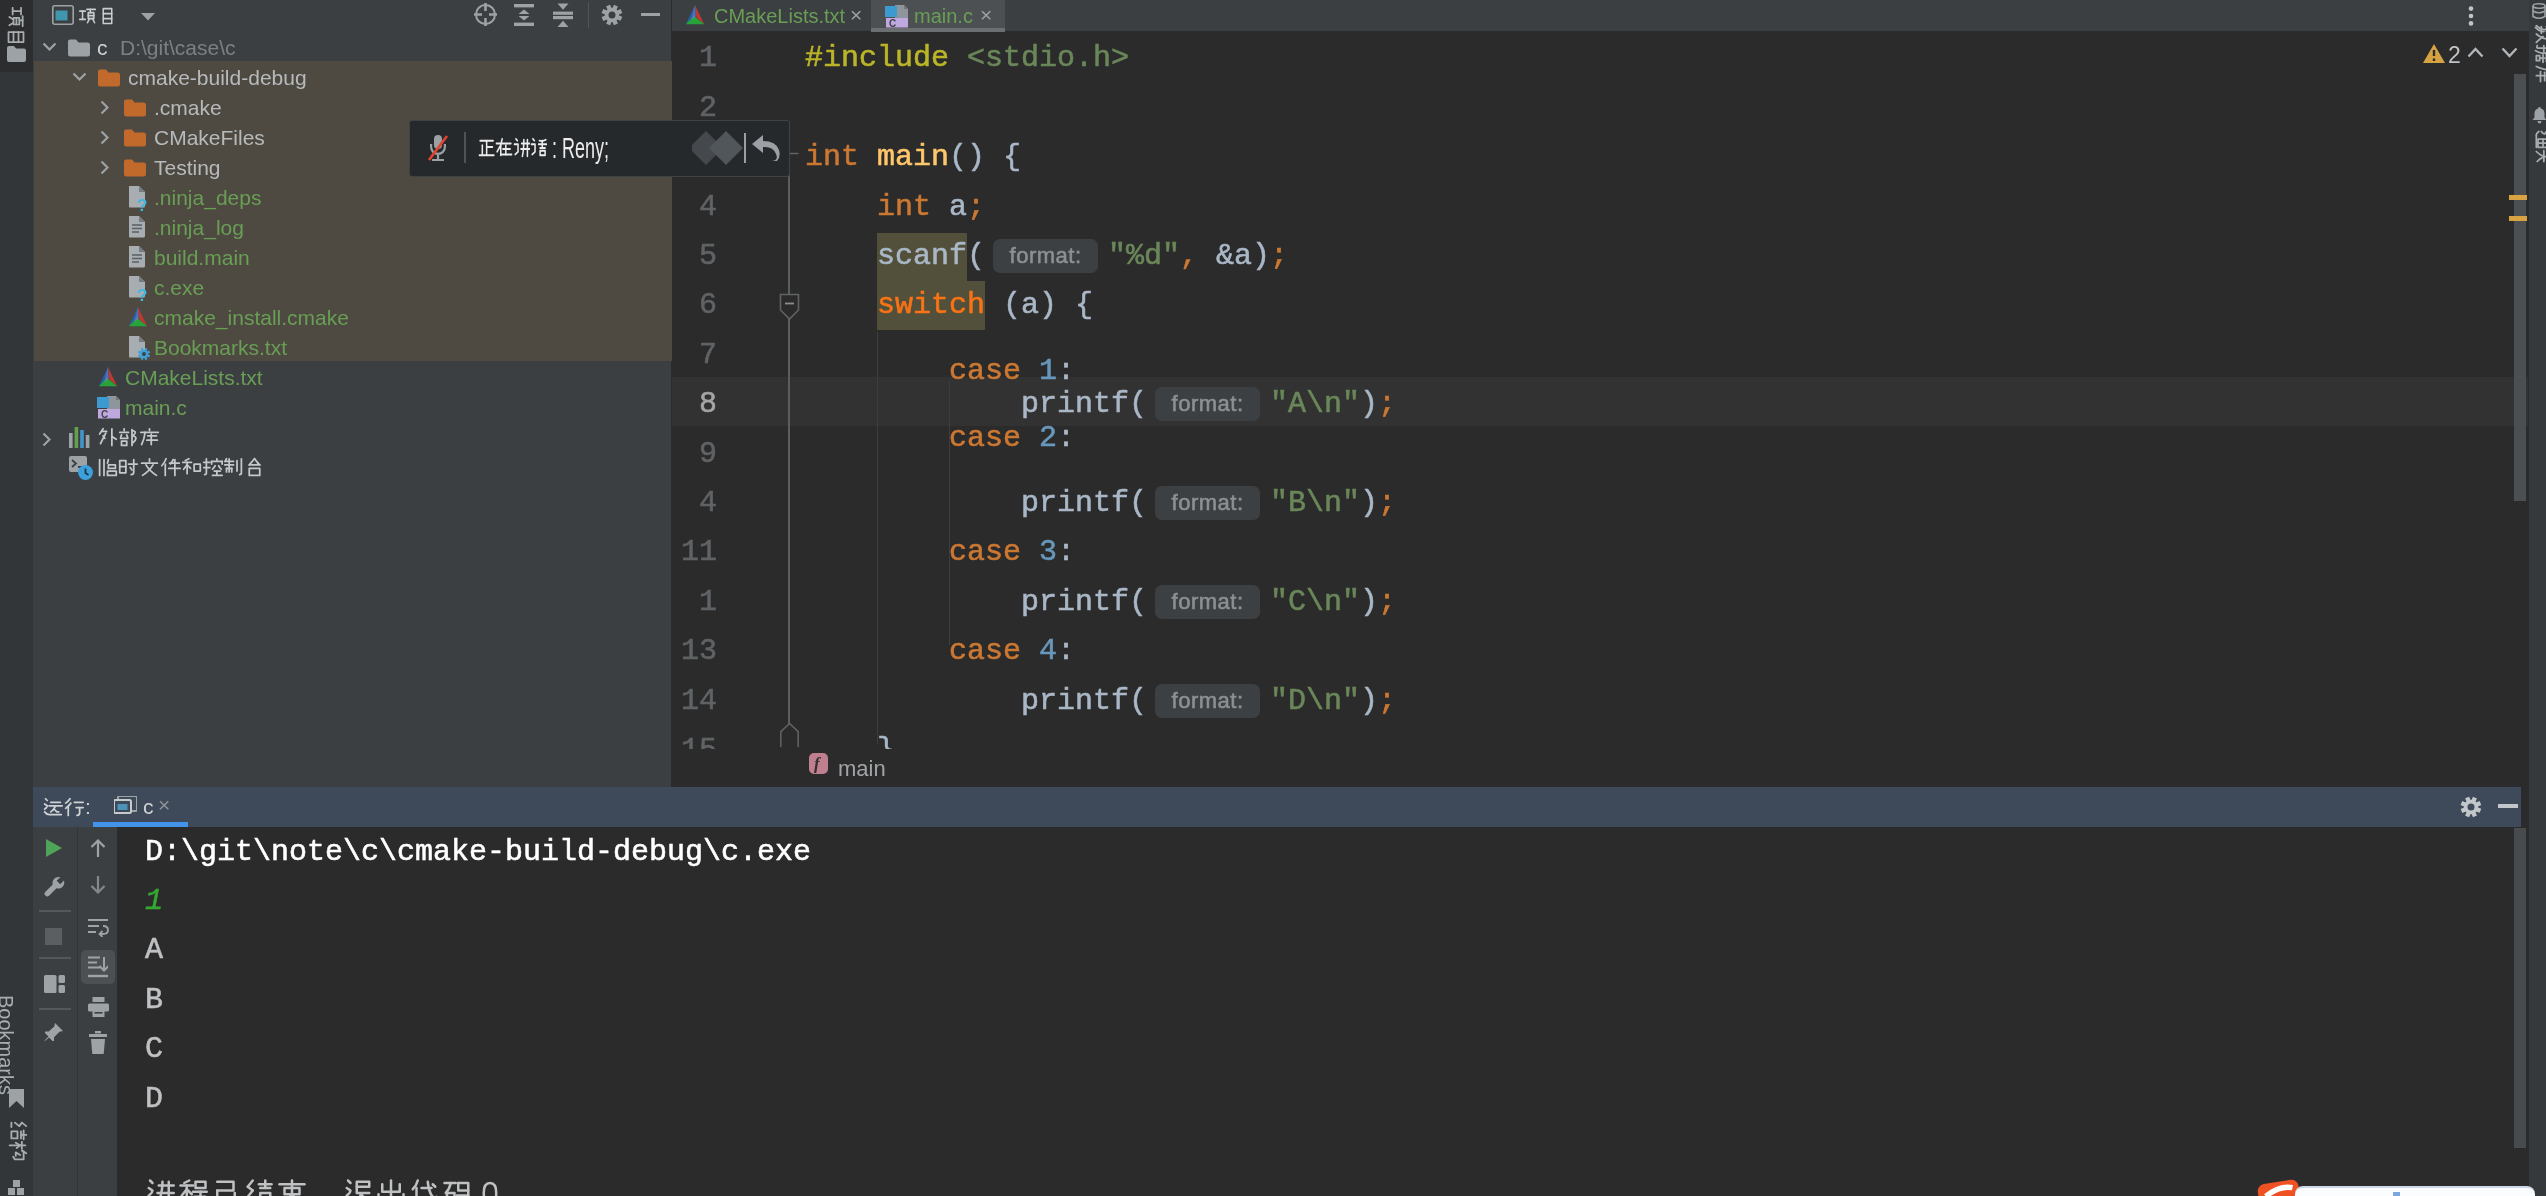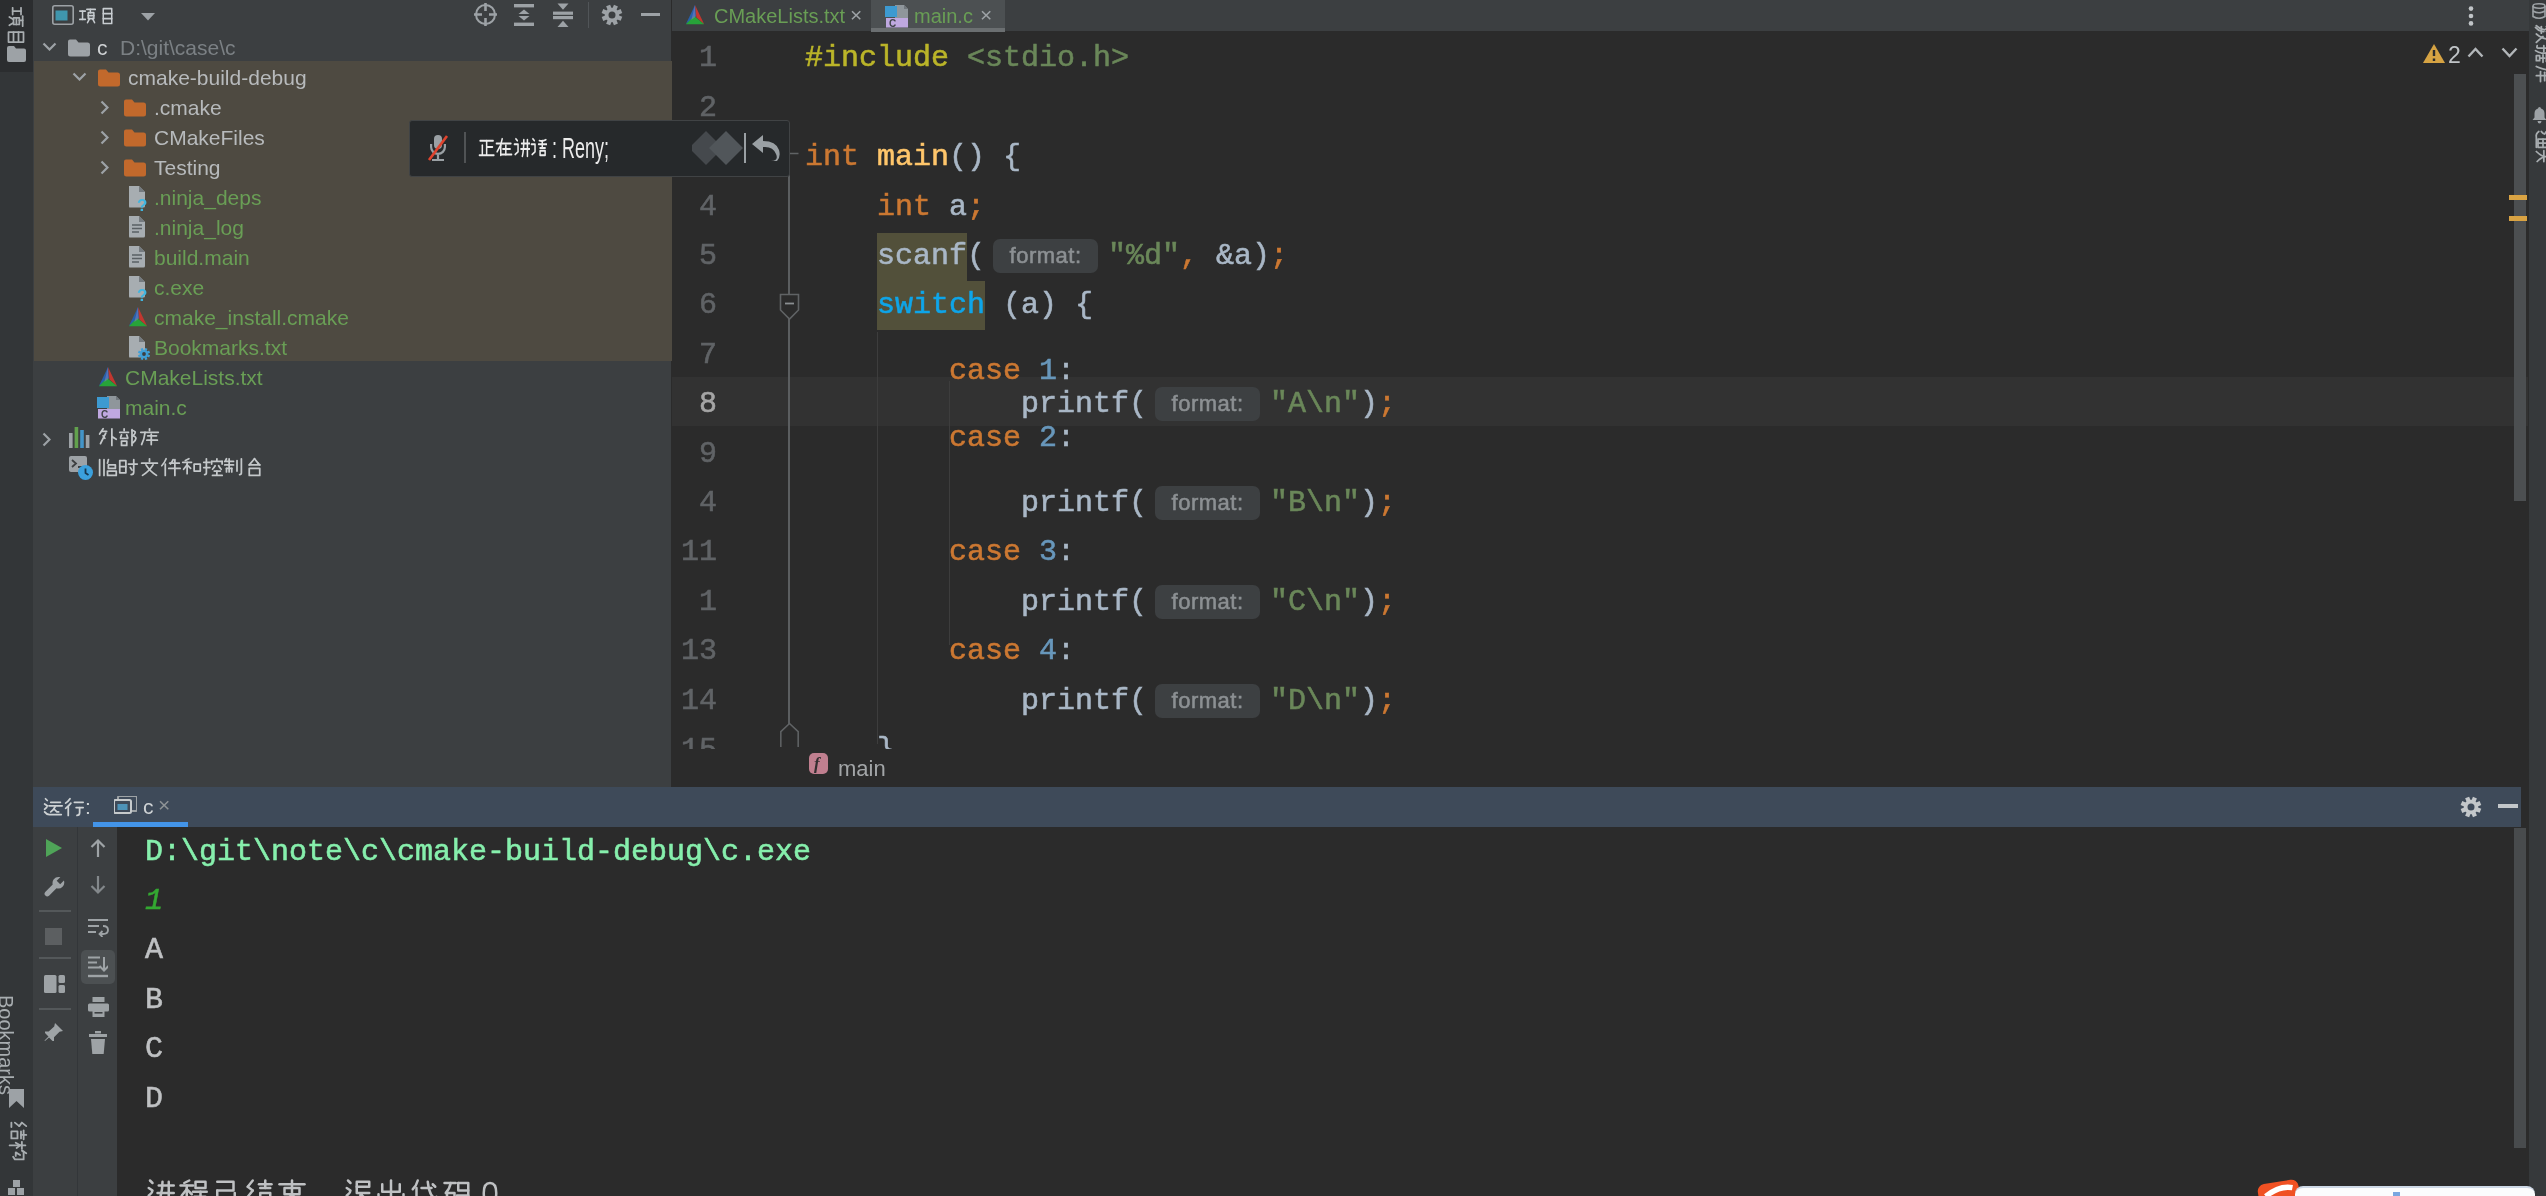--- a/index.html
+++ b/index.html
@@ -456,21 +456,21 @@
 <div class="abs mono" style="left:637px;top:478.9px;width:80px;text-align:right;color:#606366">4</div>
 <div class="abs mono" style="left:637px;top:528.3px;width:80px;text-align:right;color:#606366">11</div>
 <div class="abs mono" style="left:637px;top:577.7px;width:80px;text-align:right;color:#606366">1</div>
 <div class="abs mono" style="left:637px;top:627.1px;width:80px;text-align:right;color:#606366">13</div>
 <div class="abs mono" style="left:637px;top:676.5px;width:80px;text-align:right;color:#606366">14</div>
 <div class="abs mono" style="left:637px;top:725.9px;width:80px;text-align:right;color:#606366">15</div>
 <div class="abs mono" style="left:805px;top:34.3px;height:49.4px"><span style="color:#bbb529">#include</span> <span style="color:#6a8759">&lt;stdio.h&gt;</span></div>
 <div class="abs mono" style="left:805px;top:133.1px;height:49.4px"><span style="color:#cc7832">int</span> <span style="color:#ffc66b">main</span><span style="color:#a9b7c6">() {</span></div>
 <div class="abs mono" style="left:805px;top:182.5px;height:49.4px">    <span style="color:#cc7832">int</span> <span style="color:#a9b7c6">a</span><span style="color:#cc7832">;</span></div>
 <div class="abs mono" style="left:805px;top:231.9px;height:49.4px">    <span style="color:#a9b7c6">scanf(</span><span style="display:inline-block;background:#3d4042;border-radius:7px;color:#8c9093;font-family:'Liberation Sans',sans-serif;font-size:22px;line-height:34px;height:34px;width:105px;margin-left:8px;margin-right:10px;text-align:center;vertical-align:middle;letter-spacing:0.5px">format:</span><span style="color:#6a8759">"%d"</span><span style="color:#cc7832">,</span> <span style="color:#a9b7c6">&amp;a)</span><span style="color:#cc7832">;</span></div>
-<div class="abs mono" style="left:805px;top:281.3px;height:49.4px">    <span style="color:#0ea5e9">switch</span> <span style="color:#a9b7c6">(a) {</span></div>
+<div class="abs mono" style="left:805px;top:281.3px;height:49.4px">    <span style="color:#f97316">switch</span> <span style="color:#a9b7c6">(a) {</span></div>
 <div class="abs mono" style="left:805px;top:347px;height:49.4px">        <span style="color:#cc7832">case</span> <span style="color:#6897bb">1</span><span style="color:#a9b7c6">:</span></div>
 <div class="abs mono" style="left:805px;top:380.1px;height:49.4px">            <span style="color:#a9b7c6">printf(</span><span style="display:inline-block;background:#3d4042;border-radius:7px;color:#8c9093;font-family:'Liberation Sans',sans-serif;font-size:22px;line-height:34px;height:34px;width:105px;margin-left:8px;margin-right:10px;text-align:center;vertical-align:middle;letter-spacing:0.5px">format:</span><span style="color:#6a8759">"A\n"</span><span style="color:#a9b7c6">)</span><span style="color:#cc7832">;</span></div>
 <div class="abs mono" style="left:805px;top:414px;height:49.4px">        <span style="color:#cc7832">case</span> <span style="color:#6897bb">2</span><span style="color:#a9b7c6">:</span></div>
 <div class="abs mono" style="left:805px;top:478.9px;height:49.4px">            <span style="color:#a9b7c6">printf(</span><span style="display:inline-block;background:#3d4042;border-radius:7px;color:#8c9093;font-family:'Liberation Sans',sans-serif;font-size:22px;line-height:34px;height:34px;width:105px;margin-left:8px;margin-right:10px;text-align:center;vertical-align:middle;letter-spacing:0.5px">format:</span><span style="color:#6a8759">"B\n"</span><span style="color:#a9b7c6">)</span><span style="color:#cc7832">;</span></div>
 <div class="abs mono" style="left:805px;top:528.3px;height:49.4px">        <span style="color:#cc7832">case</span> <span style="color:#6897bb">3</span><span style="color:#a9b7c6">:</span></div>
 <div class="abs mono" style="left:805px;top:577.7px;height:49.4px">            <span style="color:#a9b7c6">printf(</span><span style="display:inline-block;background:#3d4042;border-radius:7px;color:#8c9093;font-family:'Liberation Sans',sans-serif;font-size:22px;line-height:34px;height:34px;width:105px;margin-left:8px;margin-right:10px;text-align:center;vertical-align:middle;letter-spacing:0.5px">format:</span><span style="color:#6a8759">"C\n"</span><span style="color:#a9b7c6">)</span><span style="color:#cc7832">;</span></div>
 <div class="abs mono" style="left:805px;top:627.1px;height:49.4px">        <span style="color:#cc7832">case</span> <span style="color:#6897bb">4</span><span style="color:#a9b7c6">:</span></div>
 <div class="abs mono" style="left:805px;top:676.5px;height:49.4px">            <span style="color:#a9b7c6">printf(</span><span style="display:inline-block;background:#3d4042;border-radius:7px;color:#8c9093;font-family:'Liberation Sans',sans-serif;font-size:22px;line-height:34px;height:34px;width:105px;margin-left:8px;margin-right:10px;text-align:center;vertical-align:middle;letter-spacing:0.5px">format:</span><span style="color:#6a8759">"D\n"</span><span style="color:#a9b7c6">)</span><span style="color:#cc7832">;</span></div>
 <div class="abs mono" style="left:805px;top:725.9px;height:49.4px"><span style="color:#a9b7c6">    }</span></div>
 <svg class="abs" style="left:2423px;top:44px" width="22" height="19" viewBox="0 0 22 19">
@@ -585,21 +585,21 @@
     </g>
     <rect x="6.5" y="15" width="8" height="1.6" fill="#3c3f41"></rect>
   </svg>
 <svg class="abs" style="left:89px;top:1031px" width="18" height="23" viewBox="0 0 18 23">
     <g fill="#9ea3a6">
       <rect x="0" y="3" width="18" height="3"></rect>
       <rect x="6" y="0" width="6" height="2.4"></rect>
       <path d="M2 8 H16 L14.7 23 H3.3 Z"></path>
     </g>
   </svg>
-<div class="abs mono" style="left:145px;top:827.5px;color:#86efac">D:\git\note\c\cmake-build-debug\c.exe</div>
+<div class="abs mono" style="left:145px;top:827.5px;color:#ffffff">D:\git\note\c\cmake-build-debug\c.exe</div>
 <div class="abs mono" style="left:145px;top:876.9px;color:#34a832;font-style:italic">1</div>
 <div class="abs mono" style="left:145px;top:926.3px;color:#bfc1c3">A</div>
 <div class="abs mono" style="left:145px;top:975.7px;color:#bfc1c3">B</div>
 <div class="abs mono" style="left:145px;top:1025.1px;color:#bfc1c3">C</div>
 <div class="abs mono" style="left:145px;top:1074.5px;color:#bfc1c3">D</div>
 <div class="row" style="left:145px;top:1176px;height:34px">
     <span style="display:inline-block;margin-right:3px;line-height:0"><svg width="30" height="30" viewBox="0 0 24 24" preserveAspectRatio="none" fill="none" stroke="#bfc1c3" stroke-width="2.00" stroke-linecap="round" stroke-linejoin="round">
         <path d="M4 2 L6 4"></path>
         <path d="M3 8 L6 10 Q6 12 3 14"></path>
         <path d="M3 17 Q6 21 10 20 H22"></path>

